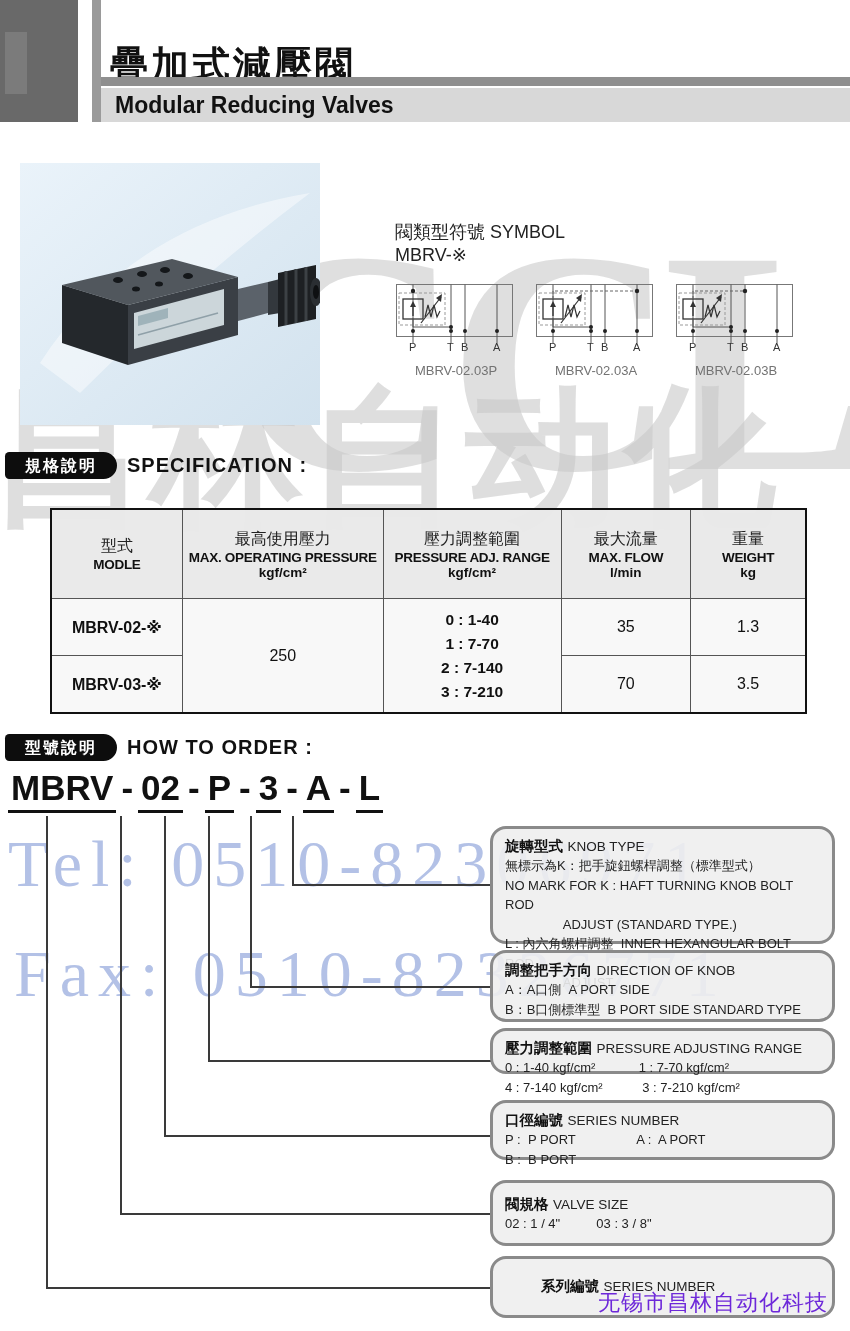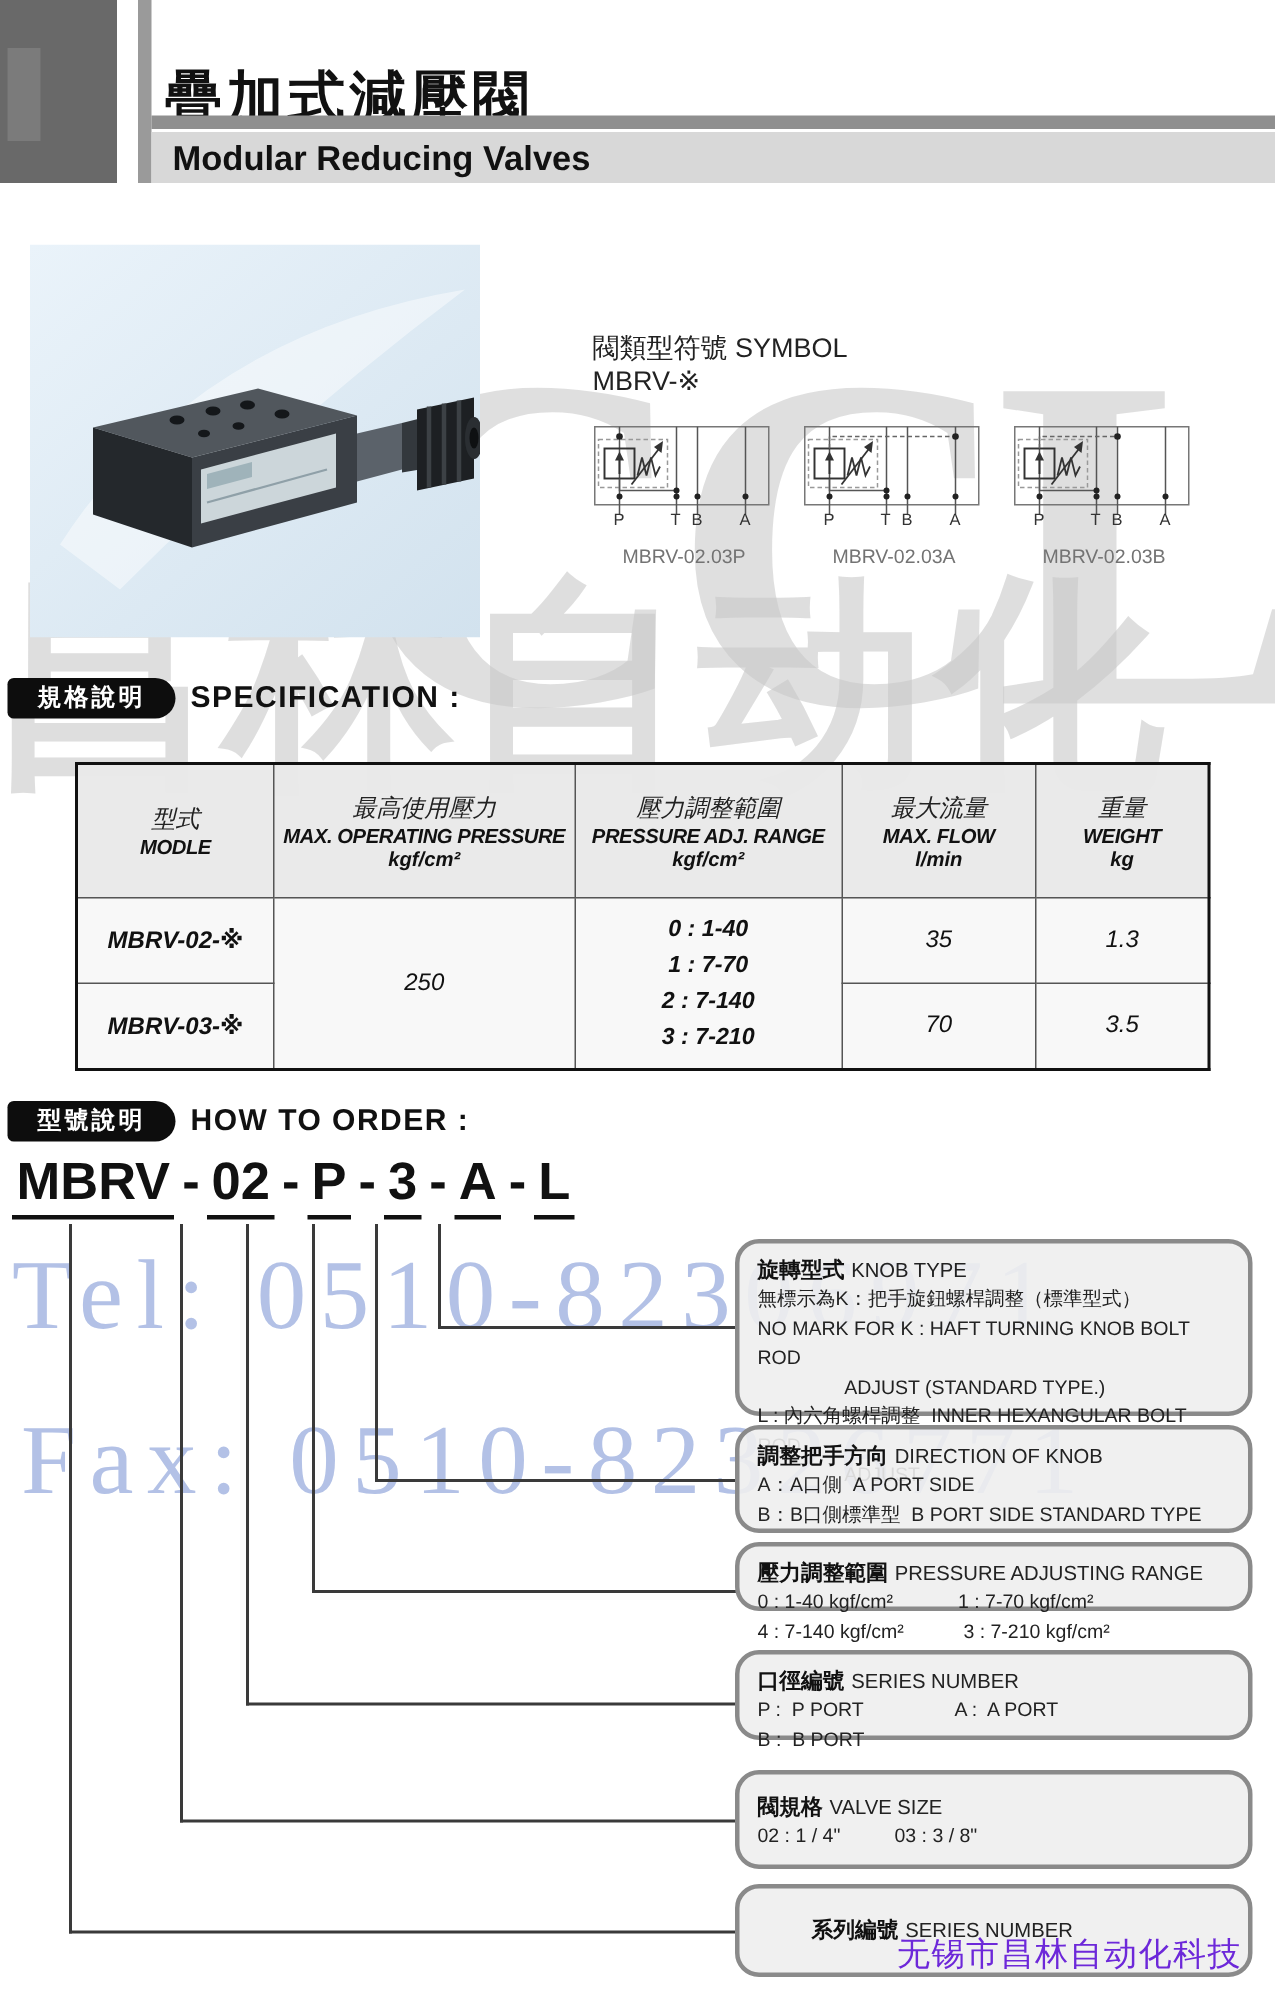--- a/index.html
+++ b/index.html
@@ -32,21 +32,21 @@
   .symbol .ports{position:absolute;top:60px;left:0;width:126px;height:14px;font-size:11px;color:#333;}
   .symbol .ports span{position:absolute;top:0;}
   .symbol .slabel{position:absolute;top:82px;left:0;width:126px;text-align:center;font-size:13px;color:#737373;}
   
   .pill{position:absolute;left:5px;width:112px;height:27px;background:#0d0d0d;color:#fff;
         border-radius:5px 16px 16px 5px;font-size:16px;font-weight:bold;text-align:center;
         line-height:27px;letter-spacing:2px;z-index:1;}
   .sec-head{position:absolute;left:127px;font-size:20px;font-weight:bold;letter-spacing:1px;z-index:1;}
   
   #spec-table{position:absolute;left:50px;top:508px;width:757px;border-collapse:collapse;z-index:1;
-              background:rgba(247,247,247,.88);font-style:italic;}
+              background:rgba(247,247,247,.88);}
   #spec-table th,#spec-table td{border:1px solid #555;text-align:center;vertical-align:middle;padding:2px 4px;}
   #spec-table{border:2px solid #111;}
   #spec-table thead th{background:rgba(232,232,232,.9);height:84px;font-weight:normal;}
   .th-zh{font-size:16px;color:#222;}
   .th-en{font-size:13.5px;font-weight:bold;color:#111;letter-spacing:-.3px;}
   .th-unit{font-size:13.5px;font-weight:bold;color:#111;}
   .td-model{font-size:16px;font-weight:bold;height:52px;}
   .td-num{font-size:16px;}
   .td-range div{font-size:15.5px;font-weight:bold;line-height:24px;}
   

